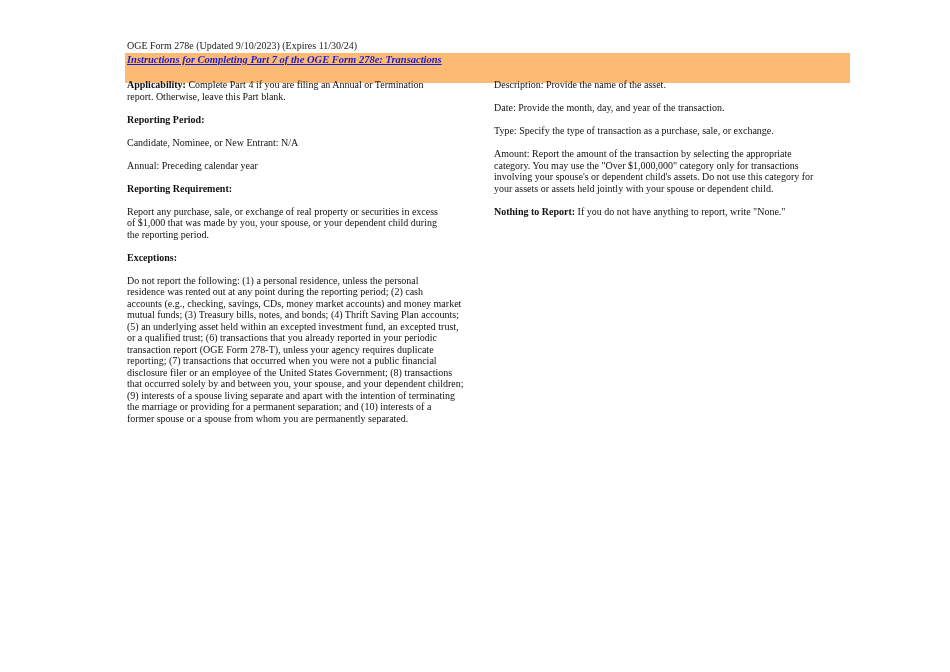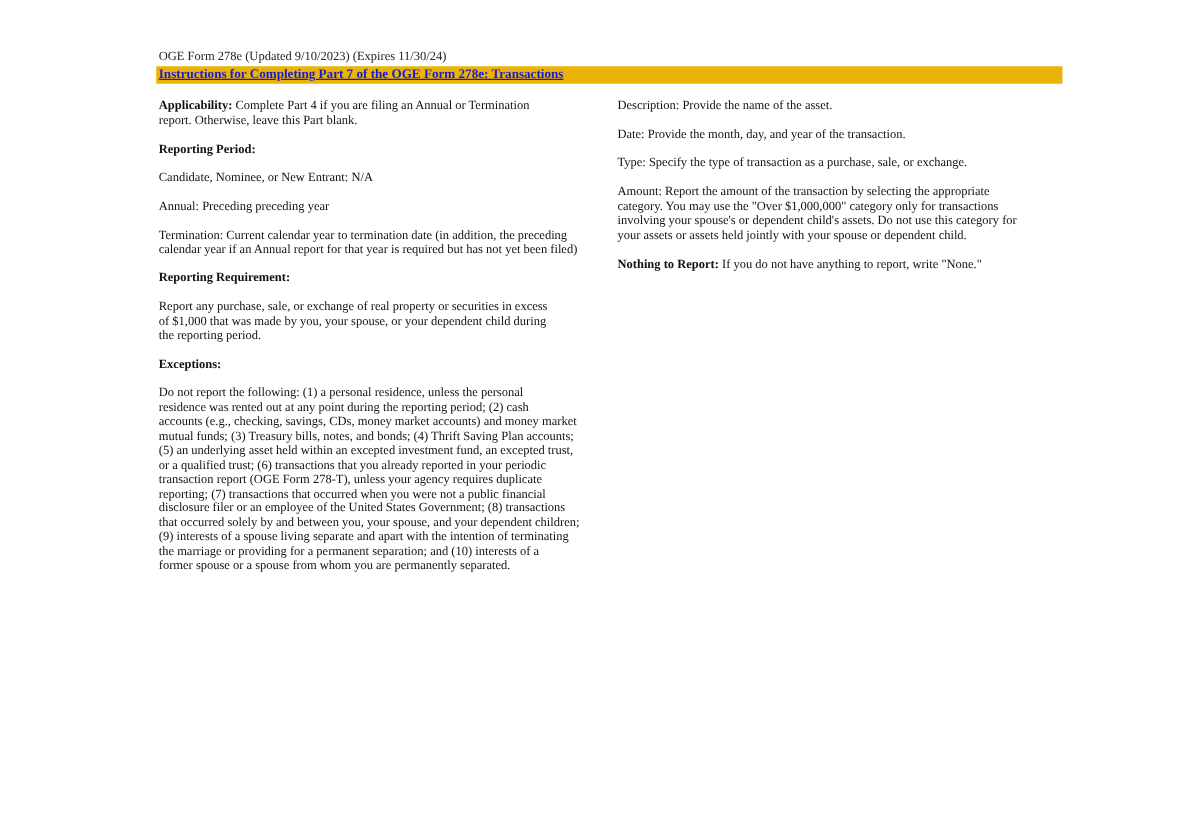--- a/index.html
+++ b/index.html
@@ -1,19 +1,19 @@
 <!DOCTYPE html>
 <html><head>
   <meta charset="utf-8">
   <style>
     html, body { margin: 0; padding: 0; background: #ffffff; }
     body { width: 950px; height: 672px; position: relative; overflow: hidden;
       font-family: "Liberation Serif", "DejaVu Serif", serif; color: #111; }
     .form-id { position: absolute; left: 127px; top: 40px; font-size: 10px; color: #222; }
-    .title-bar { position: absolute; left: 125px; top: 53px; width: 725px; height: 14px; background: #eab308; }
+    .title-bar { position: absolute; left: 125px; top: 53px; width: 725px; height: 30px; background: #fdba74; font-style: italic; }
     .title-link { position: absolute; left: 2px; top: 0px; font-size: 10.5px; font-weight: bold; color: #1a1ad6; text-decoration: underline; line-height: 14px; white-space: nowrap; }
     .col { position: absolute; font-size: 10px; line-height: 11.5px; }
     .col-left { left: 127px; top: 79px; width: 350px; }
     .col-right { left: 494px; top: 79px; width: 340px; }
     .p { margin: 0 0 11.5px 0; }
     .b { font-weight: bold; }
     .u { }
     .line { display: block; white-space: nowrap; }
   </style>
 </head>
@@ -25,25 +25,21 @@
   <a class="title-link">Instructions for Completing Part 7 of the OGE Form 278e: Transactions</a>
 </div>
 
 <div class="col col-left">
   <div class="p">
     <span class="line"><span class="b">Applicability:</span><span> Complete Part 4 if you are filing an Annual or Termination</span></span>
     <span class="line">report.  Otherwise, leave this Part blank.</span>
   </div>
   <div class="p b">Reporting Period:</div>
   <div class="p"><span class="u">Candidate, Nominee, or New Entrant</span><span>: N/A</span></div>
-  <div class="p"><span class="u">Annual</span><span>: Preceding preceding year</span></div>
-  <div class="p">
-    <span class="line"><span class="u">Termination</span><span>: Current calendar year to termination date (in addition, the preceding</span></span>
-    <span class="line">calendar year if an Annual report for that year is required but has not yet been filed)</span>
-  </div>
+  <div class="p"><span class="u">Annual</span><span>: Preceding calendar year</span></div>
   <div class="p b">Reporting Requirement:</div>
   <div class="p">
     <span class="line">Report any purchase, sale, or exchange of real property or securities in excess</span>
     <span class="line">of $1,000 that was made by you, your spouse, or your dependent child during</span>
     <span class="line">the reporting period.</span>
   </div>
   <div class="p b">Exceptions:</div>
   <div class="p">
     <span class="line">Do not report the following: (1) a personal residence, unless the personal</span>
     <span class="line">residence was rented out at any point during the reporting period; (2) cash</span>

